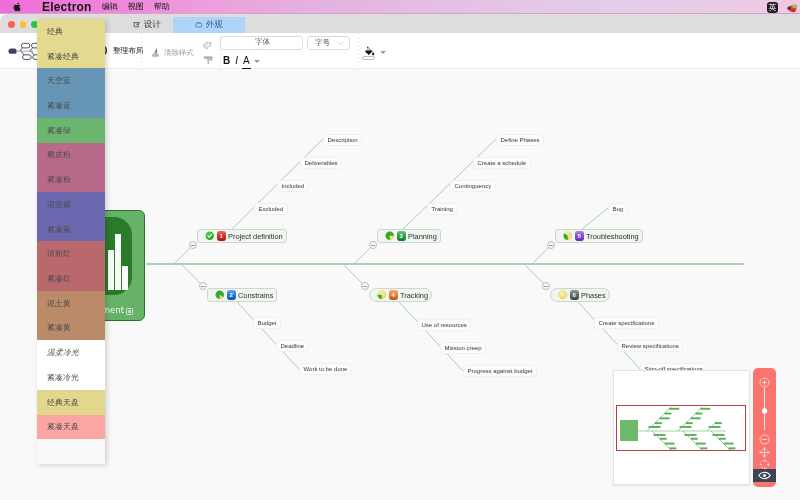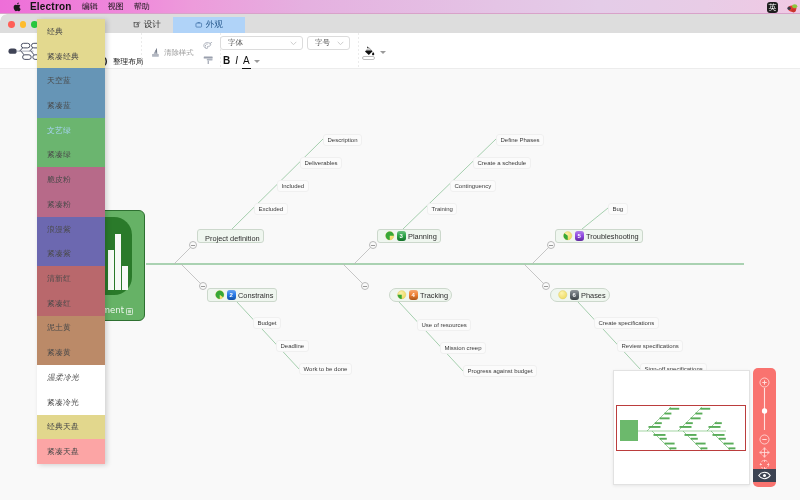--- a/index.html
+++ b/index.html
@@ -13,21 +13,21 @@
   }
   #root { position:relative; width:800px; height:500px; overflow:hidden; background:#fafafa; }
 
   
   .menubar {
     position:absolute; left:0; top:0; width:800px; height:14px;
     background:linear-gradient(90deg,#ee6ed8 0%,#ef8ddb 18%,#ed9bdb 24%,#e5b0e0 38%,#e4c4e5 62%,#e4cce8 75%,#e8cce6 88%,#f0c9e4 100%);
     display:flex; align-items:center; border-bottom:1px solid #d8a2c9;
   }
   .mb-apple { margin-left:13px; width:9px; height:11px; display:flex; align-items:center; }
-  .mb-app { margin-left:8px; font-size:10px; font-weight:bold; color:#141414; letter-spacing:.2px;}
+  .mb-app { margin-left:20px; font-size:12px; font-weight:bold; color:#141414; letter-spacing:.2px;}
   .mb-item { margin-left:10px; font-size:8px; color:#141414; }
   .mb-right { position:absolute; right:0; top:0; height:14px; display:flex; align-items:center; }
   .mb-ime { width:11px; height:11px; border-radius:3px; background:#1e1e1e; color:#fff;
             font-size:8px; display:flex; align-items:center; justify-content:center; margin-right:6px;}
   .mb-cc { width:14px; height:12px; margin-right:2px; }
 
   
   .win { position:absolute; left:0; top:14px; width:800px; height:486px; background:#fff;
          border-top-left-radius:7px; overflow:hidden;}
   .titlebar { position:absolute; left:0; top:0; width:800px; height:19px; background:#dddddd;
@@ -160,21 +160,21 @@
           <rect x="0.5" y="6.6" width="8.2" height="5.2" rx="2.6" fill="#3f4356"></rect>
           <path d="M8.7 9.2h16.8" stroke="#b9bcc7" stroke-width="1.3" fill="none"></path>
           <path d="M11.6 9.2l3.1-3.4M21.6 9.2l3.1-3.4M13.1 9.2l2.9 3.6M23.1 9.2l2.9 3.6" stroke="#4a4f63" stroke-width="1" fill="none"></path>
           <rect x="13.3" y="1.3" width="8.6" height="4.6" rx="2.3" fill="#fff" stroke="#4a4f63" stroke-width="1"></rect>
           <rect x="23.5" y="1.3" width="8.6" height="4.6" rx="2.3" fill="#fff" stroke="#4a4f63" stroke-width="1"></rect>
           <rect x="14.6" y="12.8" width="8.6" height="4.6" rx="2.3" fill="#fff" stroke="#4a4f63" stroke-width="1"></rect>
           <rect x="24.8" y="12.8" width="8.6" height="4.6" rx="2.3" fill="#fff" stroke="#4a4f63" stroke-width="1"></rect>
         </svg>
       </span>
 
-      <span class="rb-btn" style="left:103px;top:23px;">
+      <span class="rb-btn" style="left:103px;top:12px;">
         <svg width="7" height="11" viewBox="0 0 8 12">
             <path d="M1.5 1.2C4.6 3 4.6 9 1.5 10.8" stroke="#2b2b2b" stroke-width="1.7" fill="none" stroke-linecap="round"></path>
           </svg>
         <span class="rb-lbl" style="font-size:7.6px;color:#242424">整理布局</span>
       </span>
 
       <span class="rb-sep" style="left:141px;"></span>
 
       <span class="rb-btn" style="left:150px;top:14px;">
         <svg width="11" height="11" viewBox="0 0 14 14">
@@ -196,21 +196,21 @@
         </svg>
         <svg width="11" height="10" viewBox="0 0 14 13">
           <rect x="0.8" y="2.0" width="11.6" height="2.6" rx=".5" fill="#9aa0ad"></rect>
           <rect x="4.8" y="5.0" width="7.4" height="2.0" rx=".4" fill="#aeb4bf"></rect>
           <rect x="5.9" y="7.2" width="1.5" height="4.6" rx=".5" fill="#9aa0ad"></rect>
         </svg>
       </span>
 
       <span class="rb-sep" style="left:220px;"></span>
 
-      <span class="rb-field" style="left:220px;top:3px;width:83px;">
+      <span class="rb-field" style="left:220px;top:3px;width:83px;flex-direction:column;">
         <span>字体</span>
         <svg width="7" height="4.5" viewBox="0 0 10 6">
             <path d="M1 1l4 4 4-4" stroke="#c2c2c2" stroke-width="1.2" fill="none"></path>
           </svg>
       </span>
       <span class="rb-field" style="left:307px;top:3px;width:43px;align-items:center;">
         <span>字号</span>
         <svg width="7" height="4.5" viewBox="0 0 10 6">
             <path d="M1 1l4 4 4-4" stroke="#c2c2c2" stroke-width="1.2" fill="none"></path>
           </svg>
@@ -266,21 +266,21 @@
                 <rect x="35" y="55" width="6" height="24"></rect>
               </g>
             </svg>
             <span style="position:absolute;right:20px;bottom:5px;color:#eef6ee;font-size:8.5px;font-family:'DejaVu Sans',sans-serif;white-space:nowrap">Project management</span>
             <svg width="7" height="7" viewBox="0 0 10 10" style="position:absolute;left:39px;bottom:5px">
               <rect x="0.6" y="0.6" width="8.8" height="8.8" rx="1.4" fill="none" stroke="#eaf3ea" stroke-width="1.2"></rect>
               <path d="M2.8 3.4h4.4M2.8 5h4.4M2.8 6.6h4.4" stroke="#eaf3ea" stroke-width="1"></path>
             </svg>
           </div>
           <div class="collapse" style="left: 188.5px; top: 171.5px;"></div>
-          <div class="node" style="left: 197px; top: 160px; flex-direction: column;">
+          <div class="node" style="left: 197px; top: 160px;">
             <svg width="9.5" height="9.5" viewBox="0 0 16 16">
               <defs>
                 <radialGradient id="cg" cx="38%" cy="28%" r="80%">
                   <stop offset="0%" stop-color="#55cf4d"></stop>
                   <stop offset="100%" stop-color="#1f9d1f"></stop>
                 </radialGradient>
               </defs>
               <circle cx="8" cy="8" r="7" fill="url(#cg)"></circle>
               <path d="M4.7 8.2l2.2 2.4 4.4-5.0" stroke="#fff" stroke-width="1.7" fill="none" stroke-linecap="round" stroke-linejoin="round"></path>
             </svg>
@@ -346,21 +346,21 @@
             </svg>
             <span class="badge" style="background:#1a73e8">
               <span>2</span>
             </span>
             <span>Constrains</span>
           </div>
           <div class="leaf" style="left: 253px; top: 248px;">Budget</div>
           <div class="leaf" style="left: 276px; top: 271px;">Deadline</div>
           <div class="leaf" style="left: 299px; top: 294px;">Work to be done</div>
           <div class="collapse" style="left: 360.5px; top: 212.5px;"></div>
-          <div class="node" style="left: 389px; top: 219px; border-radius: 7px;">
+          <div class="node" style="left: 369px; top: 219px; border-radius: 7px;">
             <svg width="9.5" height="9.5" viewBox="0 0 16 16">
               <defs>
                 <radialGradient id="pgpie-25" cx="38%" cy="30%" r="78%">
                   <stop offset="0%" stop-color="#fbf0a8"></stop>
                   <stop offset="100%" stop-color="#ecd75a"></stop>
                 </radialGradient>
               </defs>
               <circle cx="8" cy="8" r="7" fill="url(#pgpie-25)" stroke="#d9c65a" stroke-width=".55"></circle>
               <path d="M8 8L8.00 15.00A7 7 0 0 1 1.00 8.00Z" fill="#37a837"></path>
             </svg>
@@ -480,23 +480,20 @@
           </div>
           <div class="theme-item" style="background: rgb(227, 217, 143); color: rgb(74, 74, 74);">
             <span>紧凑经典</span>
           </div>
           <div class="theme-item" style="background: rgb(102, 149, 182); color: rgb(74, 74, 74);">
             <span>天空蓝</span>
           </div>
           <div class="theme-item" style="background: rgb(102, 149, 182); color: rgb(74, 74, 74);">
             <span>紧凑蓝</span>
           </div>
-          <div class="theme-item" style="background: rgb(107, 181, 111); color: rgb(168, 212, 245);">
-            <span>文艺绿</span>
-          </div>
           <div class="theme-item" style="background: rgb(107, 181, 111); color: rgb(74, 74, 74);">
             <span>紧凑绿</span>
           </div>
           <div class="theme-item" style="background: rgb(183, 106, 137); color: rgb(74, 74, 74);">
             <span>脆皮粉</span>
           </div>
           <div class="theme-item" style="background: rgb(183, 106, 137); color: rgb(74, 74, 74);">
             <span>紧凑粉</span>
           </div>
           <div class="theme-item" style="background: rgb(108, 104, 176); color: rgb(74, 74, 74);">

